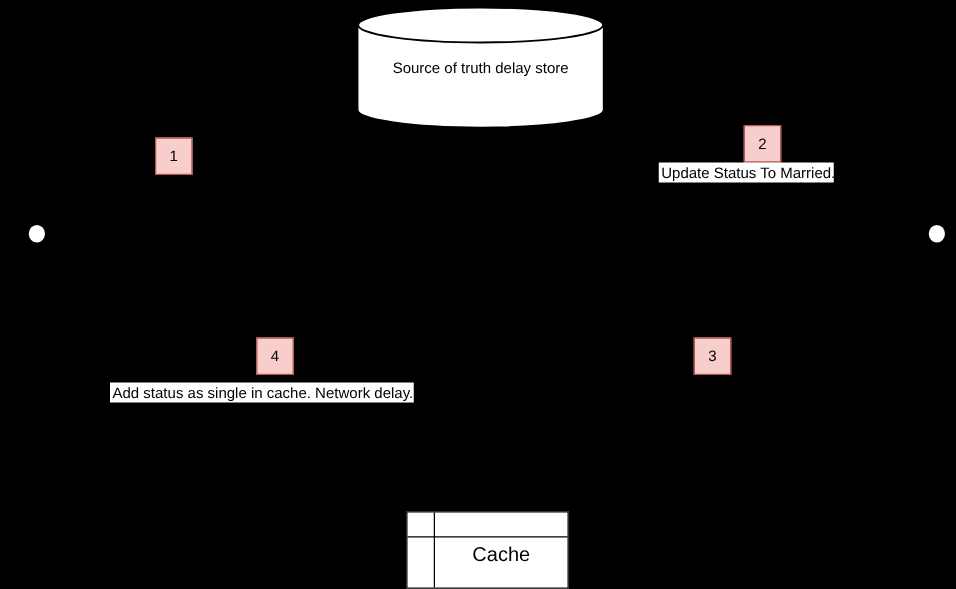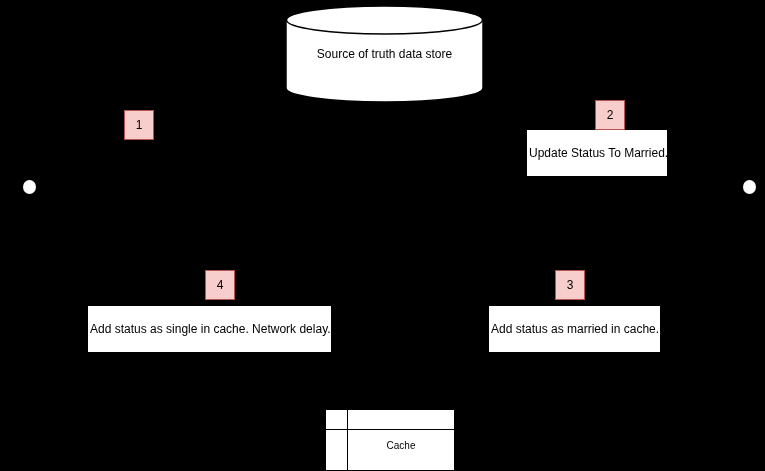--- a/index.html
+++ b/index.html
@@ -58,21 +58,21 @@
   }
 
   
   .callout {
     position: absolute;
     background: #ffffff;
     color: #000000;
     font-size: 12px;
     line-height: 1.18;
     text-align: center;
-    padding: 16px 2px;
+    padding: 1px 2px;
     box-sizing: border-box;
     white-space: nowrap;
   }
   .callout .line { display: block; }
 
   
   .endpoint-dot {
     position: absolute;
     width: 13px;
     height: 14px;
@@ -110,52 +110,49 @@
   }
   .cache-label {
     position: absolute;
     left: 22px;
     top: 20px;
     right: 0;
     height: 30px;
     display: flex;
     align-items: center;
     justify-content: center;
-    font-size: 10px;
+    font-size: 16px;
     color: #000000;
   }
 </style>
 </head>
 <body>
 
 <div id="canvas">
 
   <div class="datastore">
     <svg width="199" height="98" viewBox="0 0 199 98" xmlns="http://www.w3.org/2000/svg">
       <path d="M1,15 L1,83 A 98 14 0 0 0 198,83 L198,15 Z" fill="#ffffff" stroke="#000000" stroke-width="1.5"></path>
       <ellipse cx="99.5" cy="15" rx="98" ry="14" fill="#ffffff" stroke="#000000" stroke-width="1.5"></ellipse>
     </svg>
-    <div class="datastore-label">Source of truth data store</div>
+    <div class="datastore-label">Source of truth delay store</div>
   </div>
 
   <div class="endpoint-dot" style="left:23px; top:180px;"></div>
 
   <div class="endpoint-dot" style="left:743px; top:180px;"></div>
 
   <div class="badge" style="left:124px; top:110px;">1</div>
 
   <div class="badge" style="left:595px; top:100px;">2</div>
   <div class="callout" style="left:527px; top:130px; width:140px;">
     <span class="line">Update Status To Married.</span>
   </div>
 
   <div class="badge" style="left:555px; top:270px;">3</div>
-  <div class="callout" style="left:489px; top:306px; width:171px;">
-    <span class="line">Add status as married in cache.</span>
-  </div>
 
   <div class="badge" style="left:205px; top:270px;">4</div>
   <div class="callout" style="left:88px; top:306px; width:243px;text-align:right;">
     <span class="line">Add status as single in cache. Network delay.</span>
   </div>
 
   <div class="cache-table">
     <div class="cache-header-row"></div>
     <div class="cache-col-divider"></div>
     <div class="cache-label">Cache</div>

